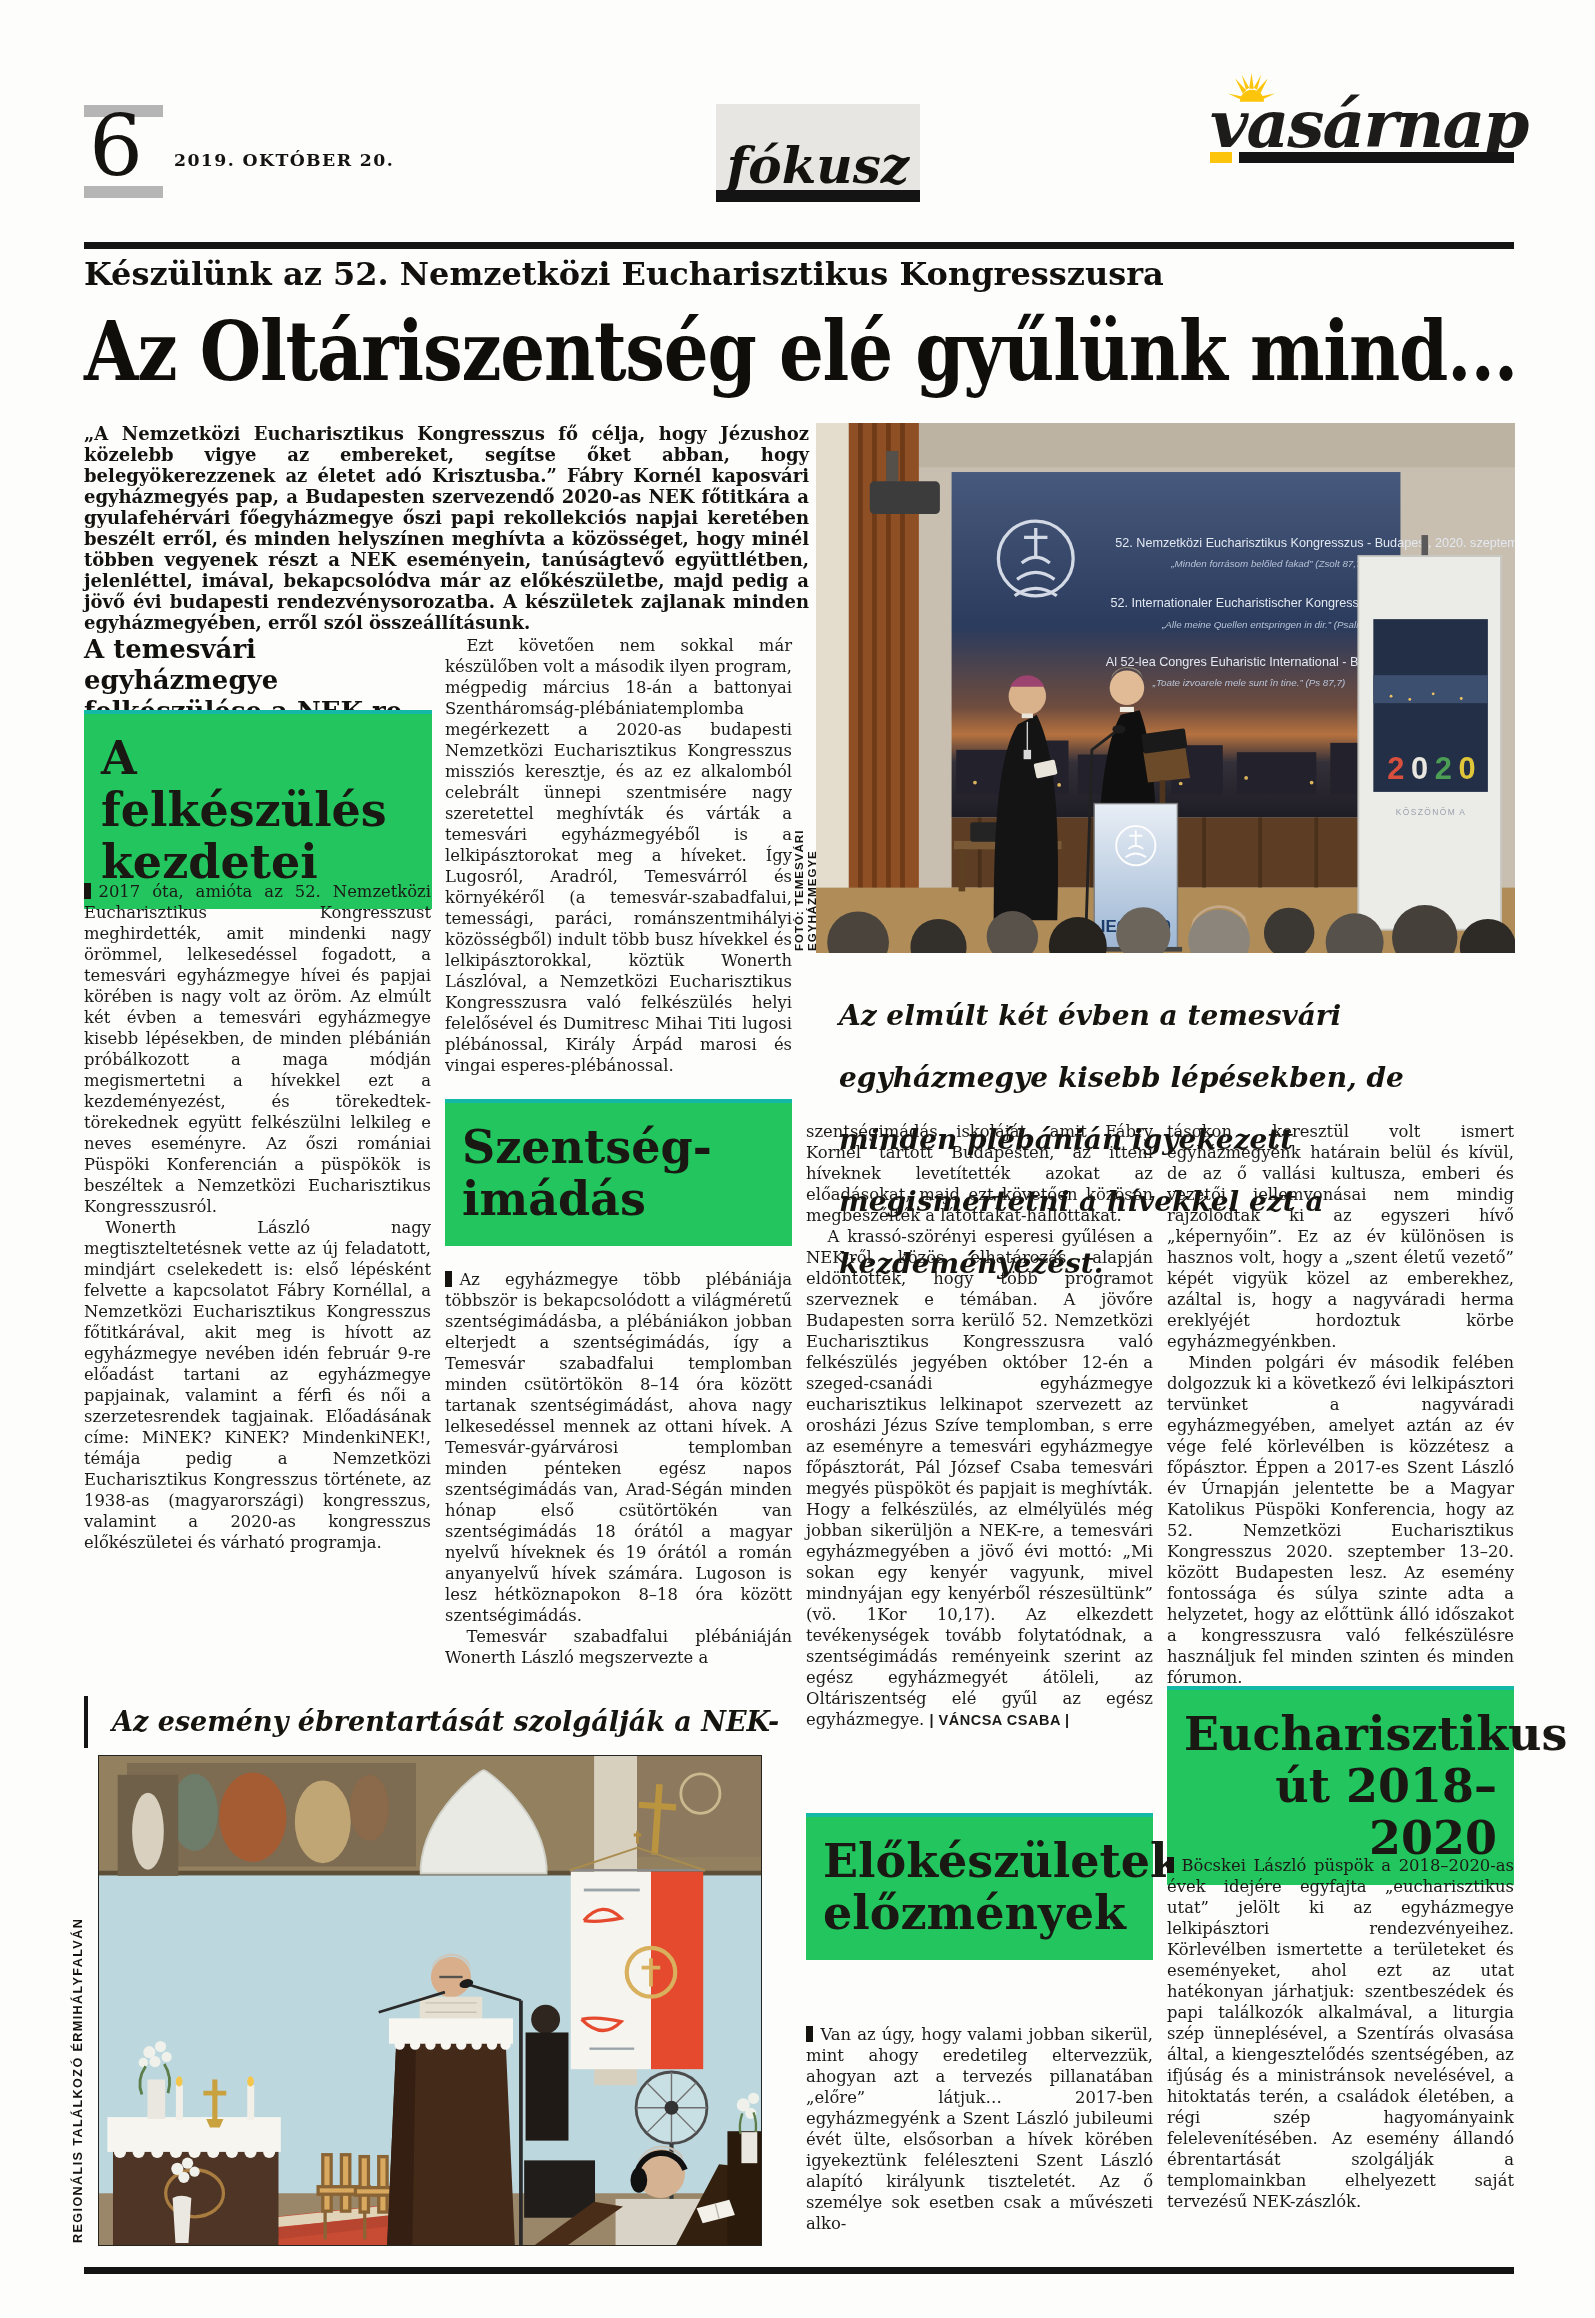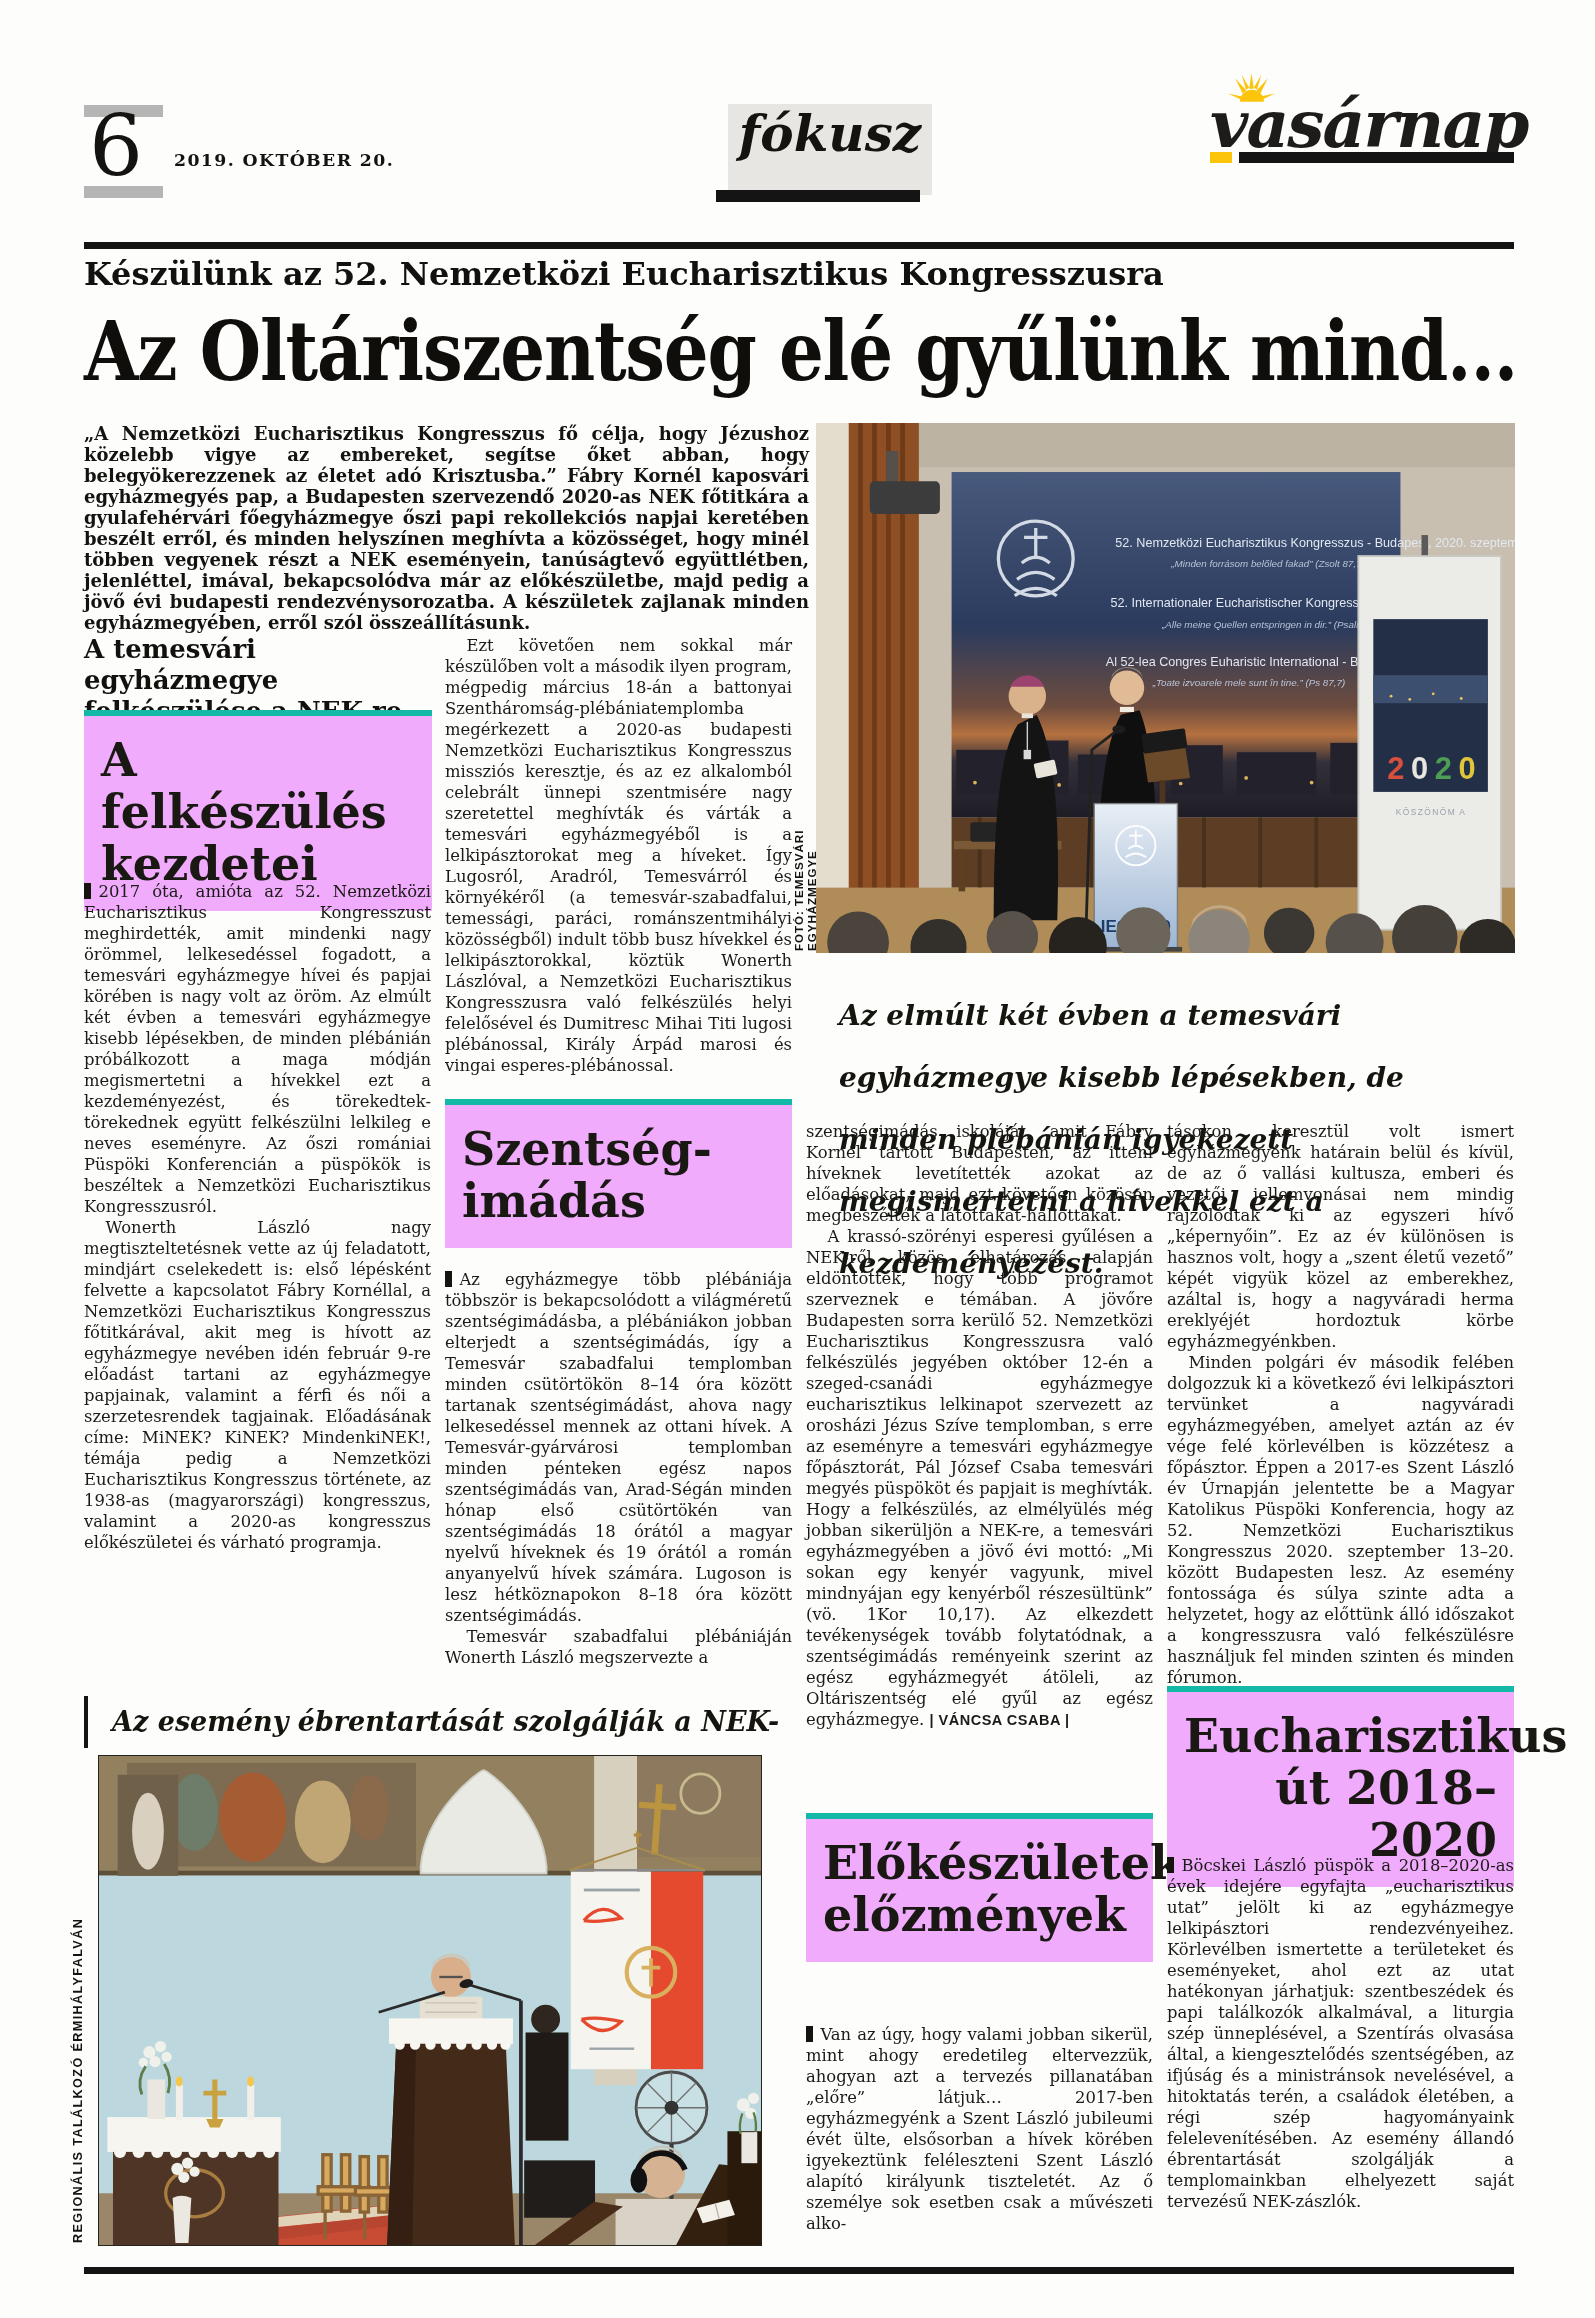--- a/index.html
+++ b/index.html
@@ -5,21 +5,21 @@
   html,body{margin:0;padding:0;background:#ffffff;}
   .page{position:relative;width:1595px;height:2319px;background:#fdfdfb;overflow:hidden;
         font-family:"DejaVu Serif","Liberation Serif",serif;color:#1a1915;}
   .abs{position:absolute;}
 
   
   .graybar{position:absolute;width:79px;height:12px;background:#b5b5b5;}
   .pageno{position:absolute;left:89px;top:99px;font-size:85px;font-weight:400;color:#14130f;line-height:93px;}
   .date{position:absolute;left:174px;top:150px;font-size:17.3px;font-weight:bold;letter-spacing:1.4px;color:#14130f;}
   .fokuszbox{position:absolute;left:716px;top:104px;width:204px;height:91px;background:#e7e6e3;
-             display:flex;align-items:flex-start;justify-content:center;margin-left:12px;}
+             display:flex;align-items:flex-end;justify-content:center;}
   .fokuszbox .t{font-style:italic;font-weight:bold;font-size:50px;color:#14130f;}
   .fokuszbar{position:absolute;left:716px;top:190px;width:204px;height:12px;background:#141414;}
   .brand{position:absolute;left:1210px;top:89px;width:304px;}
   .brand .logo{font-style:italic;font-weight:bold;font-size:66px;letter-spacing:-1.9px;color:#1d1c1a;
                text-align:right;line-height:70px;}
   .brand .ul{display:flex;align-items:center;margin-top:-7.5px;}
   .brand .ul .y{width:22.4px;height:11.2px;background:#fcc50c;}
   .brand .ul .b{flex:1;height:11.2px;background:#141414;margin-left:6.5px;}
   .sunburst{position:absolute;left:16px;top:-16px;}
   .toprule{position:absolute;left:84px;top:242px;width:1430px;height:6.5px;background:#141414;}
@@ -28,21 +28,21 @@
             letter-spacing:-1.4px;transform:scaleX(.86);transform-origin:left top;white-space:nowrap;}
 
   
   .lead{position:absolute;left:84px;top:423px;width:725px;font-size:18px;line-height:21px;font-weight:bold;
         text-align:justify;color:#14130f;}
   .body-text{font-size:16.4px;line-height:21px;text-align:justify;color:#1b1a16;}
   .body-text p{margin:0;}
   .ind{text-indent:21.5px;}
   .pm{display:inline-block;width:7px;height:16px;background:#15140f;margin-right:7.5px;vertical-align:-1.9px;}
   .subhead{font-size:26px;line-height:31px;font-weight:bold;color:#12110d;}
-  .secbox{background:#f0abfc;border-top:6px solid #14b8a6;padding:18px 17px 20.6px 17px;}
+  .secbox{background:#22c55e;border-top:4px solid #14b8a6;padding:18px 17px 20.6px 17px;}
   .secbox .t{font-size:46px;line-height:52px;font-weight:bold;color:#191813;}
   .byline{font-family:"Liberation Sans","DejaVu Sans",sans-serif;font-weight:bold;font-size:14.5px;letter-spacing:0.5px;}
   .pullquote{position:absolute;left:839px;top:985px;width:675px;font-style:italic;font-weight:600;
              font-size:28px;line-height:62px;color:#15140f;}
   .caption-row{position:absolute;left:84px;top:1696px;width:701px;display:flex;align-items:flex-start;}
   .caption-row .bar{width:4.7px;height:52px;background:#141414;margin-right:24px;}
   .caption-row .cap{font-style:italic;font-weight:600;font-size:27px;line-height:51px;color:#15140f;}
   .vertcred{font-family:"Liberation Sans","DejaVu Sans",sans-serif;font-weight:bold;color:#14130f;
             writing-mode:vertical-rl;transform:rotate(180deg);letter-spacing:0.9px;}
   .credit-main{position:absolute;left:792px;top:785px;height:166px;font-size:11.7px;}

